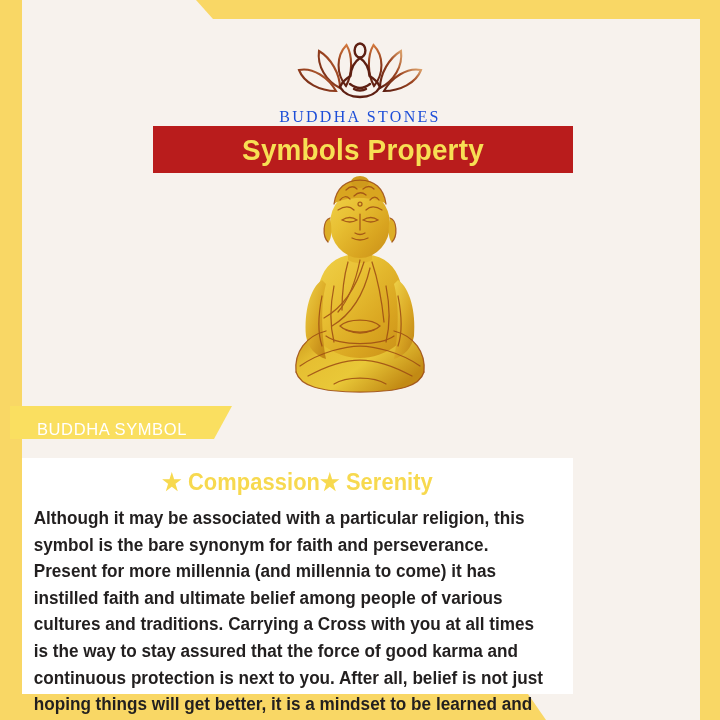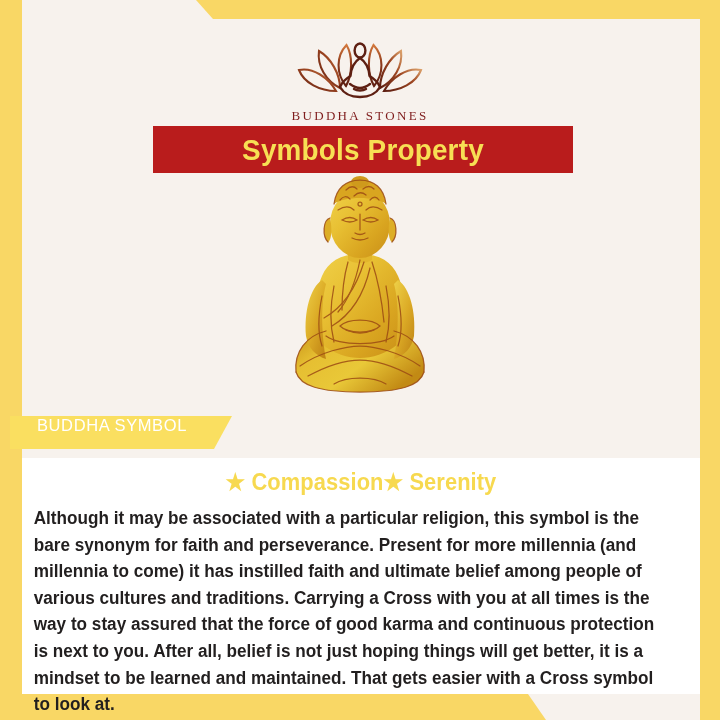--- a/index.html
+++ b/index.html
@@ -42,22 +42,22 @@
 
   
   .logo-wrap{
     position:absolute;left:0;right:0;top:24px;
     display:flex;flex-direction:column;align-items:center;
   }
   .logo-mark{width:152px;height:76px;display:block;}
   .logo-text{
     margin-top:8px;
     font-family:"Liberation Serif", serif;
-    font-size:13px;letter-spacing:2.3px;
-    color:#7f1d1d;font-weight:400;
+    font-size:16px;letter-spacing:2.3px;
+    color:#1d4ed8;font-weight:400;
     white-space:nowrap;
   }
 
   
   .title-banner{
     position:absolute;left:153px;top:126px;width:420px;height:47px;
     background:#b91c1c;
     display:flex;align-items:center;justify-content:center;
   }
   .title-text{
@@ -72,37 +72,37 @@
 
   
   .buddha{
     position:absolute;left:50%;top:176px;transform:translateX(-50%);
     width:200px;height:232px;
   }
   .buddha svg{display:block;width:200px;height:232px;}
 
   
   .ribbon{
-    position:absolute;left:10px;top:416px;width:222px;height:33px;
+    position:absolute;left:10px;top:406px;width:222px;height:33px;
     background:#fadf60;
     clip-path:polygon(0 0, 222px 0, 204px 33px, 0 33px);
-    display:flex;align-items:flex-start;
+    display:flex;align-items:flex-end;
   }
   .ribbon-text{
     margin-left:27px;
     color:#ffffff;
     font-size:16.5px;
     letter-spacing:.6px;
     font-weight:400;
     white-space:nowrap;
   }
 
   
   .card{
-    position:absolute;left:22px;top:458px;width:678px;height:236px;
+    position:absolute;left:22px;top:458px;width:551px;height:236px;
     background:#ffffff;
   }
   .headline{
     margin:0;padding:11px 0 0 0;
     text-align:center;
     font-family:"Liberation Sans Narrow","Liberation Sans",sans-serif;
     font-weight:700;font-size:23px;
     color:#f7d94f;
     letter-spacing:.1px;
     white-space:nowrap;

